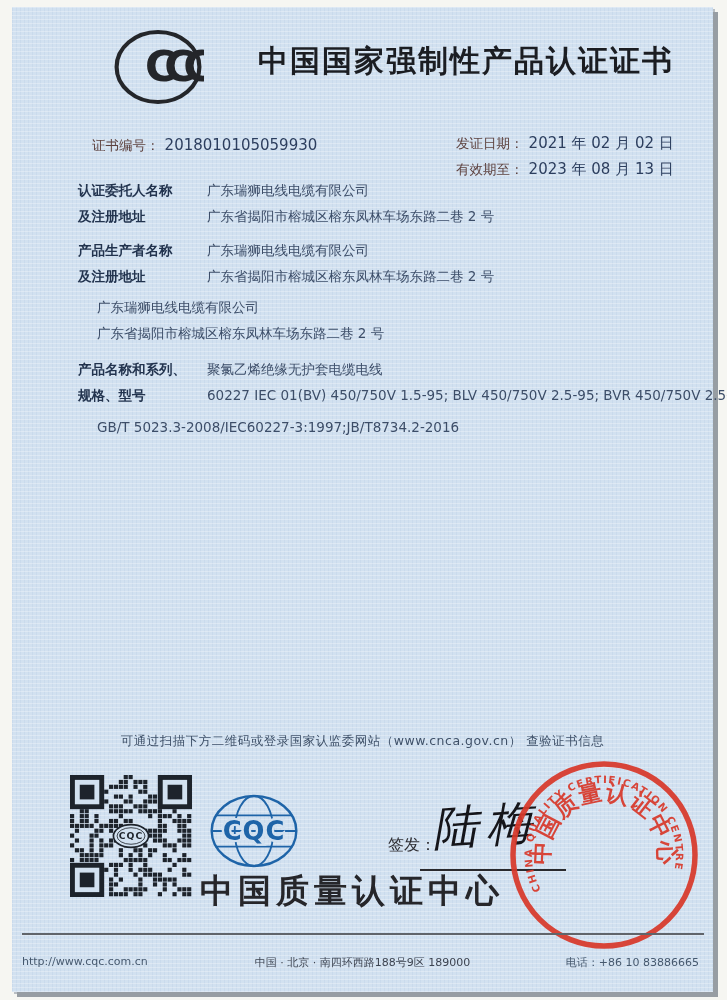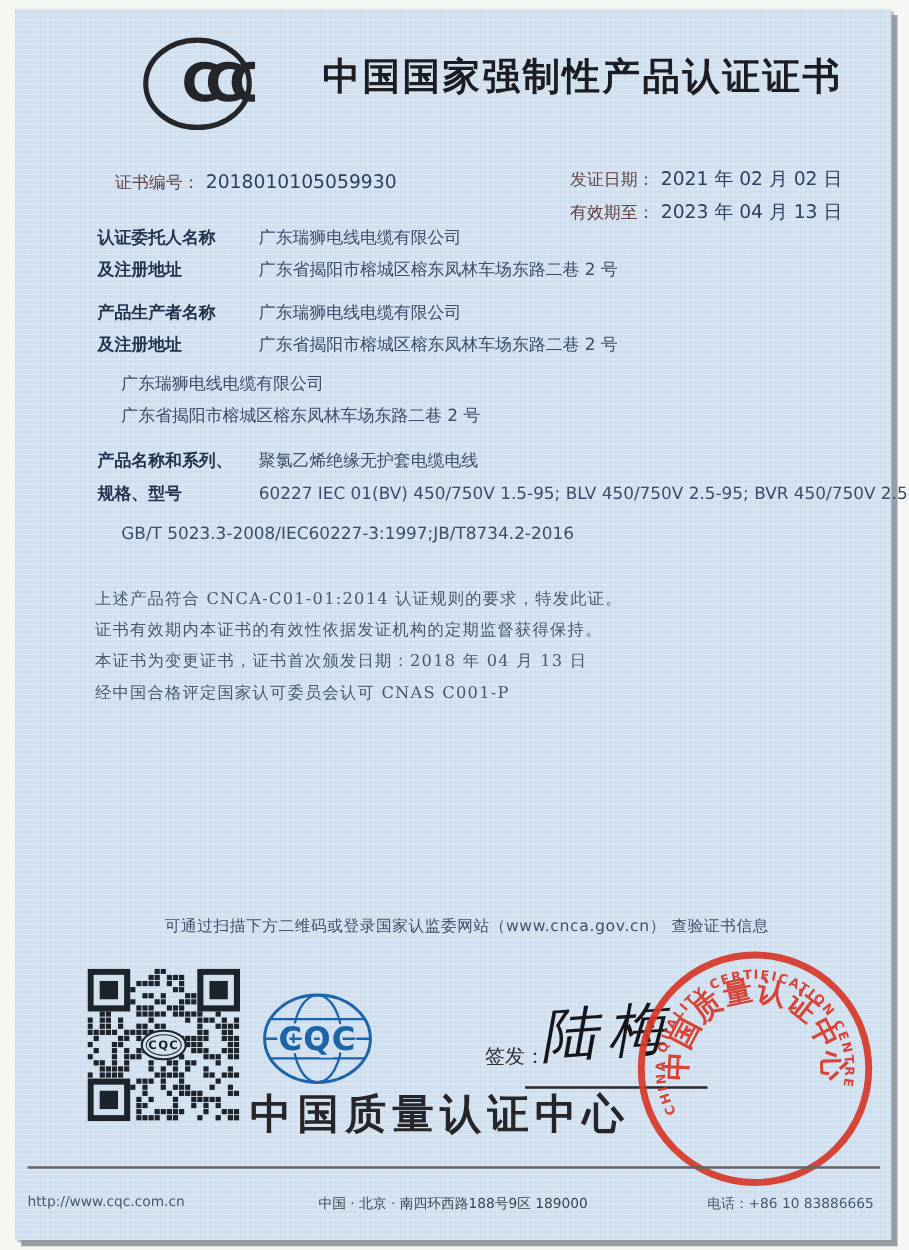--- a/index.html
+++ b/index.html
@@ -32,21 +32,21 @@
   .flabel{font-size:13.5px;font-weight:700;color:#22334e;line-height:26px;white-space:nowrap;}
   .fvalues{margin-left:19px;}
   .fvalue{font-size:13.5px;color:#3c4d68;line-height:26px;white-space:nowrap;}
 
   
   .statements{left:64px;top:460px;}
   .stmt{font-family:"DejaVu Serif","Liberation Serif",serif;font-size:13px;color:#45586c;
     line-height:25px;letter-spacing:1px;white-space:nowrap;}
 
   .verify-note{left:0;top:726px;width:701px;text-align:center;font-size:12.5px;
-    color:#3e5068;letter-spacing:.5px;padding-left:11px;}
+    color:#3e5068;letter-spacing:.5px;}
 
   
   .qr{left:58px;top:768px;width:122px;height:122px;}
   .qr-center-text{font:700 9px "DejaVu Sans",sans-serif;fill:#1d232b;text-anchor:middle;letter-spacing:1px;}
   .cqc-logo{left:196px;top:785px;width:92px;height:78px;}
   .cqc-text{font:700 28px "DejaVu Sans",sans-serif;fill:#1e64a8;stroke:#d2e1f0;stroke-width:5px;
     paint-order:stroke;text-anchor:middle;letter-spacing:1px;}
   .issuer-cn{left:140px;top:862px;width:400px;text-align:center;font-size:33px;font-weight:600;
     color:#26262a;letter-spacing:5px;white-space:nowrap;}
   .sign-label{left:376px;top:828px;font-family:"DejaVu Serif","Liberation Serif",serif;
@@ -82,21 +82,21 @@
     <div class="abs meta-line meta-certno">
       <span class="meta-label">证书编号：</span>
       <span class="meta-value">2018010105059930</span>
     </div>
     <div class="abs meta-line meta-issue">
       <span class="meta-label">发证日期：</span>
       <span class="meta-value">2021 年 02 月 02 日</span>
     </div>
     <div class="abs meta-line meta-expiry">
       <span class="meta-label">有效期至：</span>
-      <span class="meta-value">2023 年 04 月 13 日</span>
+      <span class="meta-value">2023 年 08 月 13 日</span>
     </div>
 
     <div class="row" style="top:170px">
       <div class="flabels">
         <div class="flabel">认证委托人名称</div>
         <div class="flabel">及注册地址</div>
       </div>
       <div class="fvalues">
         <div class="fvalue">广东瑞狮电线电缆有限公司</div>
         <div class="fvalue">广东省揭阳市榕城区榕东凤林车场东路二巷 2 号</div>
@@ -128,26 +128,20 @@
         <div class="fvalue">60227 IEC 01(BV) 450/750V 1.5-95; BLV 450/750V 2.5-95; BVR 450/750V 2.5-95;</div>
       </div>
     </div>
     <div class="row" style="top:407px">
       <div class="fvalues">
         <div class="fvalue">GB/T 5023.3-2008/IEC60227-3:1997;JB/T8734.2-2016</div>
         <div class="fvalue"></div>
       </div>
     </div>
 
-    <div class="abs statements">
-      <div class="stmt">上述产品符合 CNCA-C01-01:2014 认证规则的要求，特发此证。</div>
-      <div class="stmt">证书有效期内本证书的有效性依据发证机构的定期监督获得保持。</div>
-      <div class="stmt">本证书为变更证书，证书首次颁发日期：2018 年 04 月 13 日</div>
-      <div class="stmt">经中国合格评定国家认可委员会认可 CNAS C001-P</div>
-    </div>
 
     <div class="abs verify-note">可通过扫描下方二维码或登录国家认监委网站（www.cnca.gov.cn） 查验证书信息</div>
 
     <svg class="abs qr" viewBox="0 0 118 118">
       <g class="cells" fill="#1d232b">
           <rect x="51.92" y="0.00" width="4.02" height="4.02"></rect>
           <rect x="56.64" y="0.00" width="4.02" height="4.02"></rect>
           <rect x="47.20" y="4.72" width="4.02" height="4.02"></rect>
           <rect x="51.92" y="4.72" width="4.02" height="4.02"></rect>
           <rect x="61.36" y="4.72" width="4.02" height="4.02"></rect>

